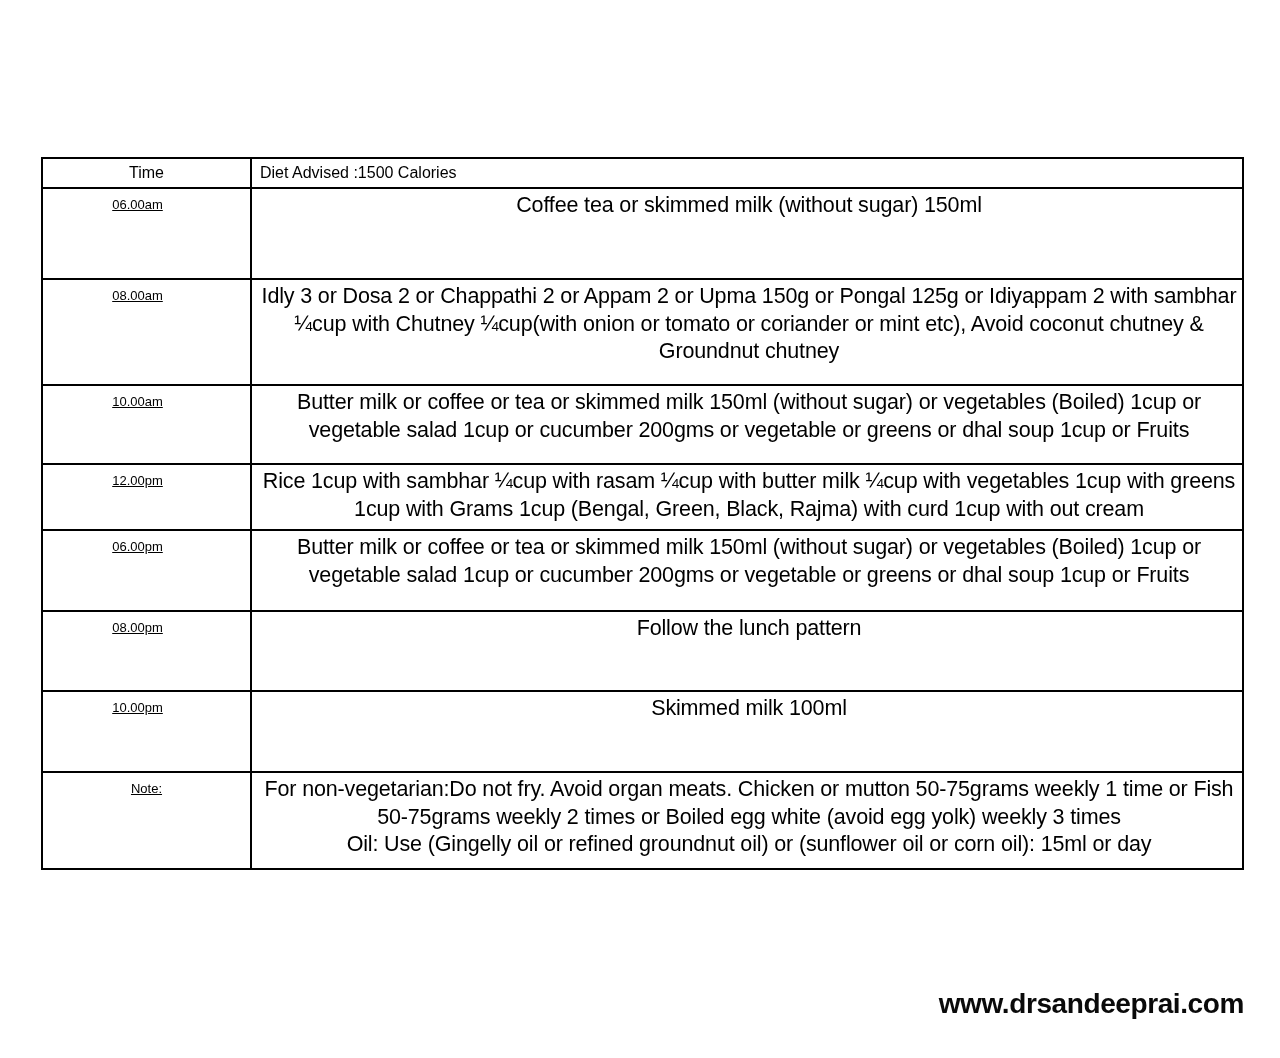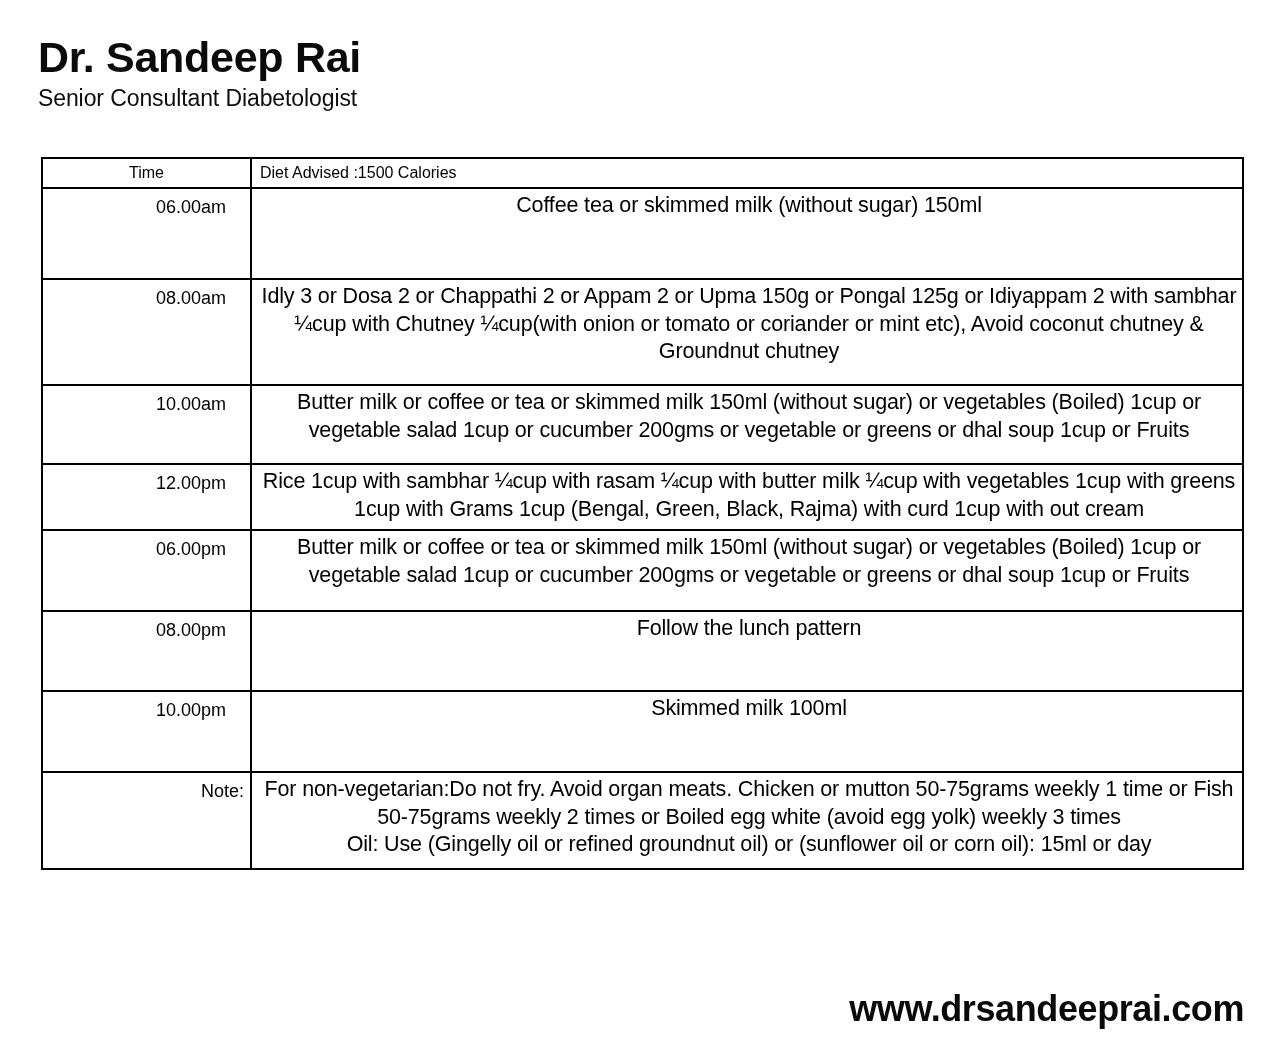--- a/index.html
+++ b/index.html
@@ -71,26 +71,27 @@
     font-size: 16px;
     font-weight: normal;
     padding: 3px 6px 4px 6px;
     height: 21px;
     vertical-align: middle;
   }
   .hdr-time { text-align: center; }
   .hdr-diet { text-align: left; padding-left: 8px; }
 
   td.time-cell {
-    font-size: 18px;
-    text-align: right;
+    font-size: 13px;
+    text-align: center;
     vertical-align: top;
     padding: 8px 24px 4px 6px;
     line-height: 1.2;
     white-space: nowrap;
+    text-decoration: underline;
   }
   td.time-cell.note-label {
     padding-right: 6px;
   }
   td.diet-cell {
     font-size: 21.5px;
     text-align: center;
     vertical-align: top;
     padding: 3px 4px 4px 8px;
     line-height: 1.28;
@@ -114,36 +115,32 @@
   tr.r-note { height: 97px; }
 
   
   .footer {
     position: absolute;
     right: 36px;
     top: 988px;
     text-align: right;
   }
   .site-url {
-    font-size: 36px;
+    font-size: 28px;
     font-weight: bold;
     letter-spacing: -0.4px;
     color: #0a0a0a;
     margin: 0;
   }
 </style>
 </head>
 <body>
 
 <div class="page">
 
-  <div class="letterhead">
-    <h1 class="doctor-name">Dr. Sandeep Rai</h1>
-    <p class="doctor-title">Senior Consultant Diabetologist</p>
-  </div>
 
   <div class="diet-table-wrap">
     <table class="diet-table">
       <colgroup>
         <col class="col-time">
         <col class="col-diet">
       </colgroup>
       <thead>
         <tr class="r-h">
           <th class="hdr-time">Time</th>

